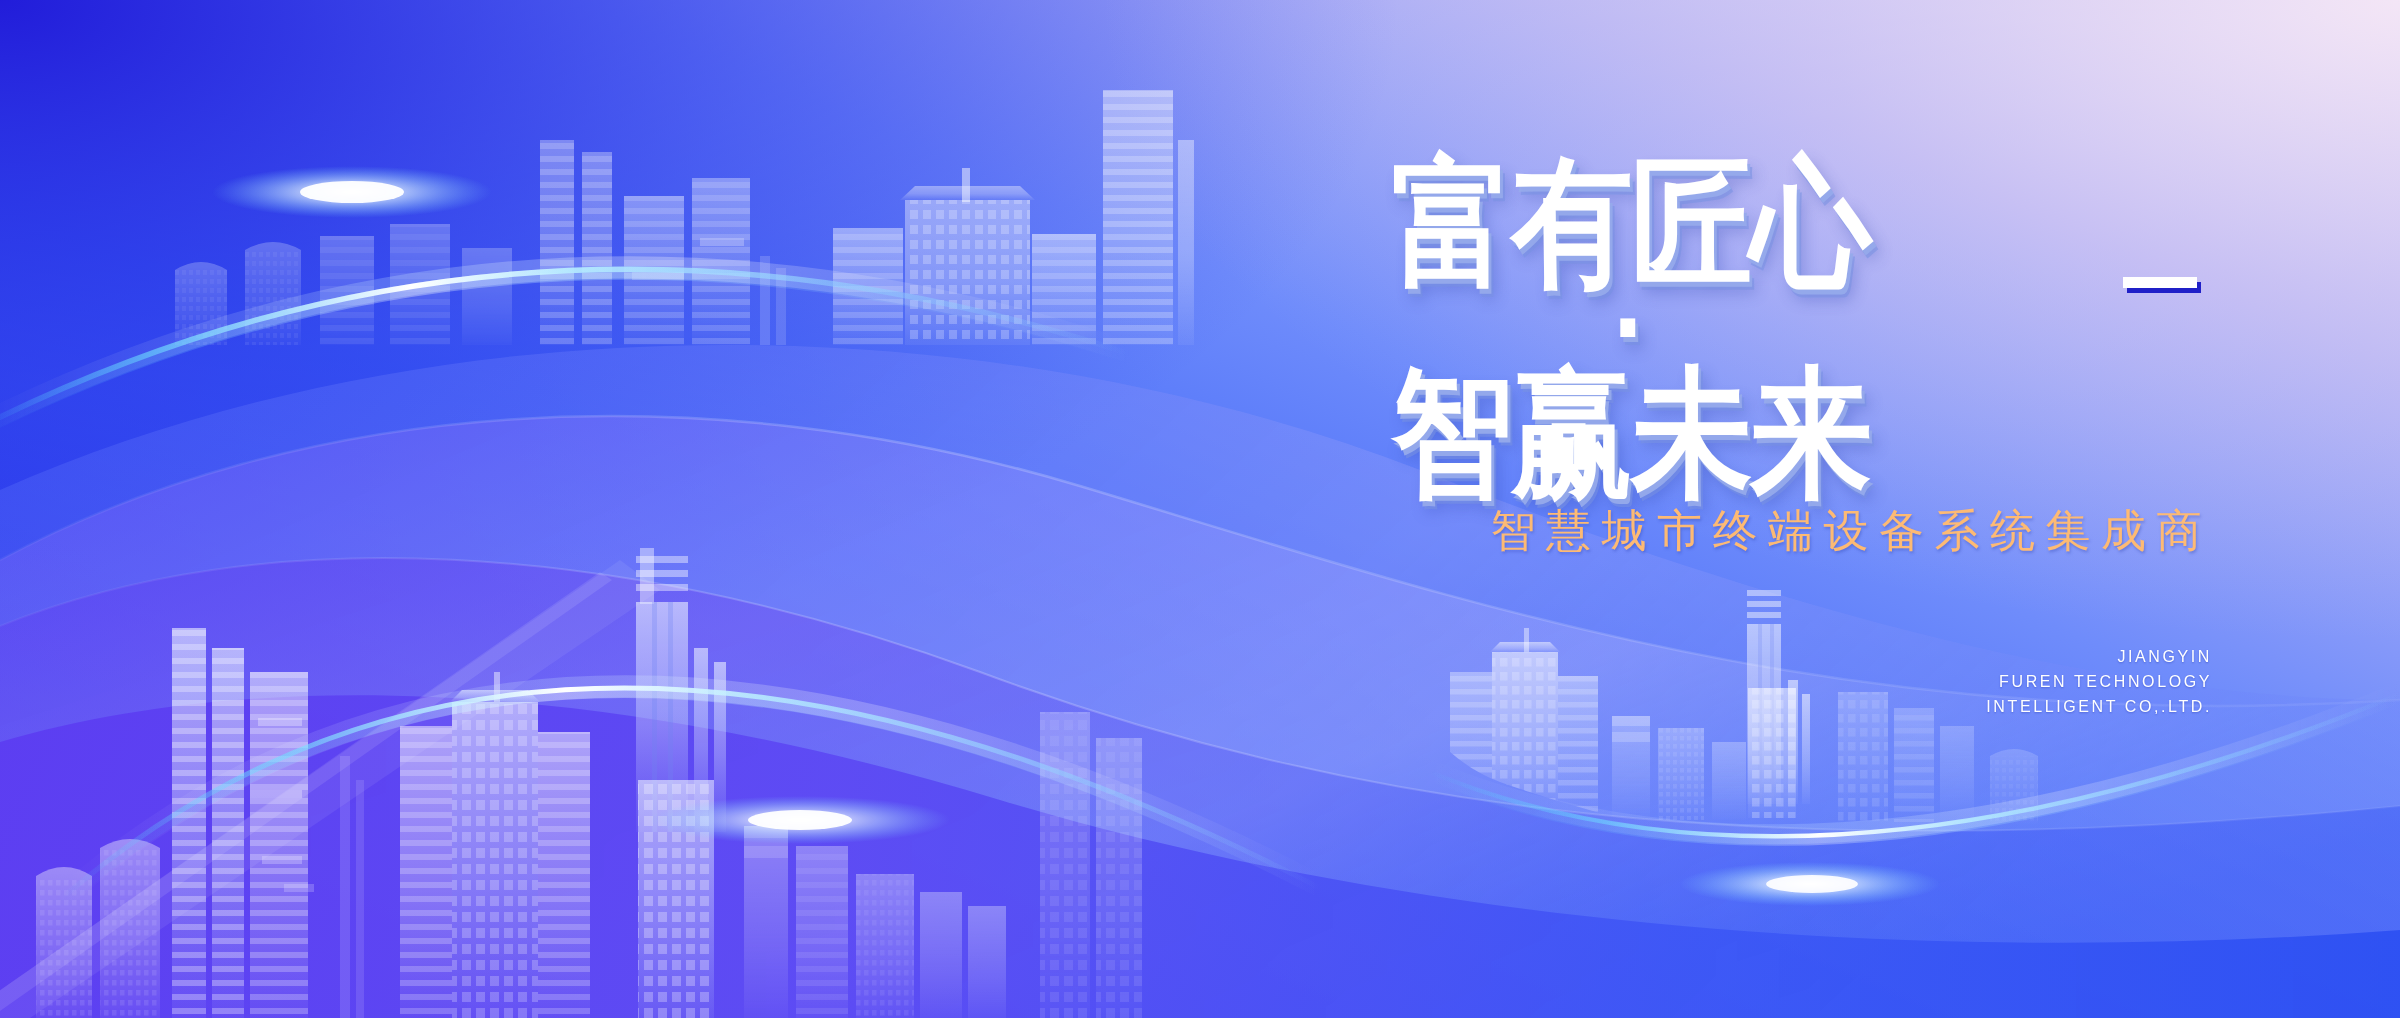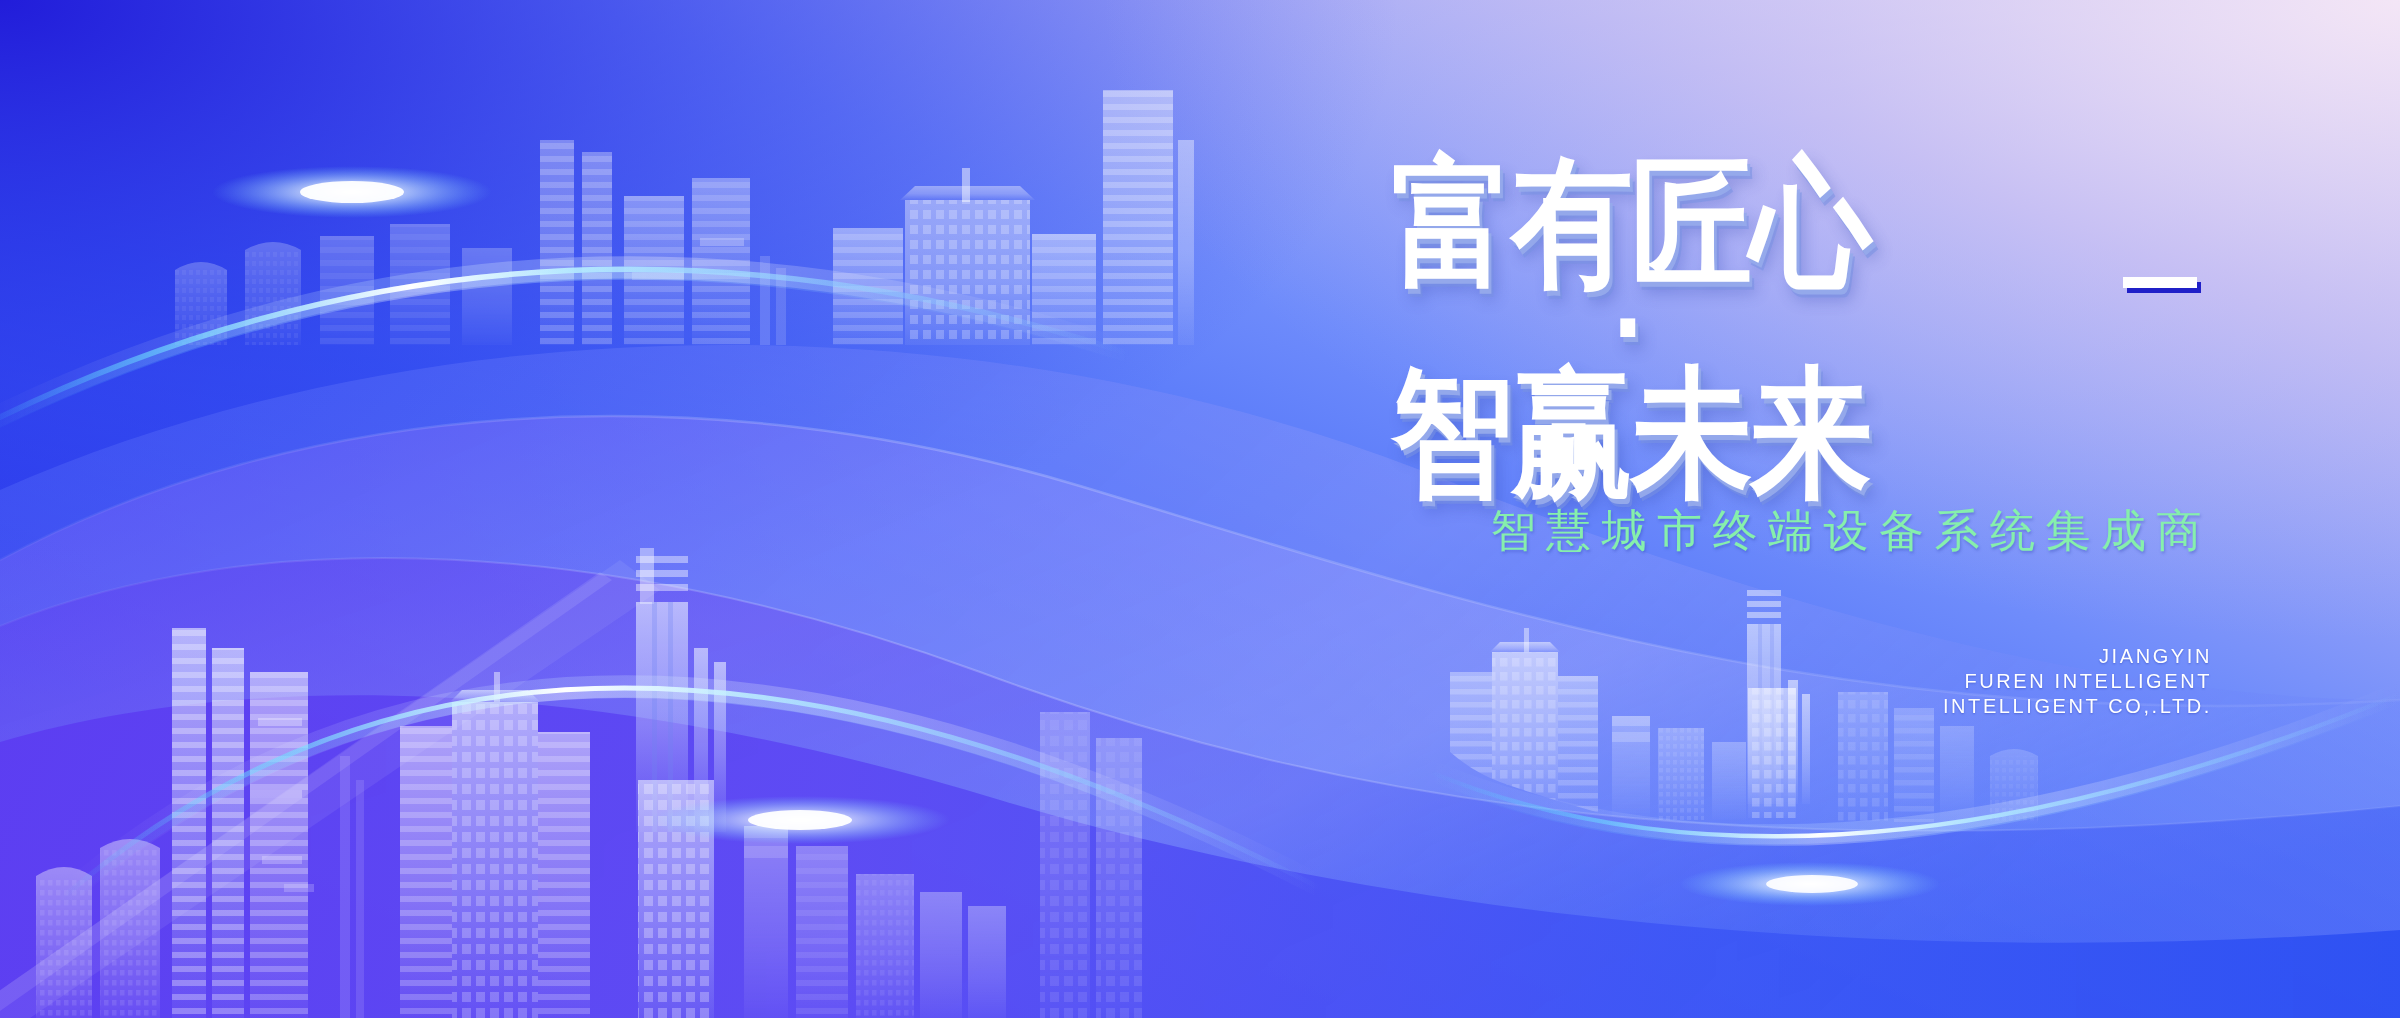--- a/index.html
+++ b/index.html
@@ -72,36 +72,36 @@
     left:1180px; top:508px;
     width:1032px;
     text-align:right;
     white-space:nowrap;
     pointer-events:auto;
   }
   #subtitle .sub-txt{
     font-family:"DejaVu Sans","Liberation Sans",sans-serif;
     font-size:45px;
     font-weight:400;
-    color:#86efac;
+    color:#fdba74;
     letter-spacing:10.5px;
     line-height:1;
     text-shadow:1px 2px 3px rgba(40,60,170,.35);
   }
 
   #company-block{
     position:absolute;
     left:1700px; top:644px;
     width:512px;
     text-align:right;
     pointer-events:auto;
   }
   #company-block .cmp-line{
     font-family:"Liberation Sans","DejaVu Sans",sans-serif;
-    font-size:20px;
+    font-size:16px;
     font-weight:400;
     color:#ffffff;
     letter-spacing:2.6px;
     line-height:25px;
     white-space:nowrap;
     text-shadow:0 1px 2px rgba(40,60,170,.45);
   }
 </style>
 </head>
 <body>
@@ -545,19 +545,19 @@
       <span class="hl-txt sep">·</span>
       <span class="hl-txt">智赢未来</span>
     </div>
 
     <div id="subtitle">
       <span class="sub-txt">智慧城市终端设备系统集成商</span>
     </div>
 
     <div id="company-block">
       <div class="cmp-line">JIANGYIN</div>
-      <div class="cmp-line">FUREN INTELLIGENT</div>
+      <div class="cmp-line">FUREN TECHNOLOGY</div>
       <div class="cmp-line">INTELLIGENT CO,.LTD.</div>
     </div>
 
   </div>
 
 </div>
 
 </body></html>

